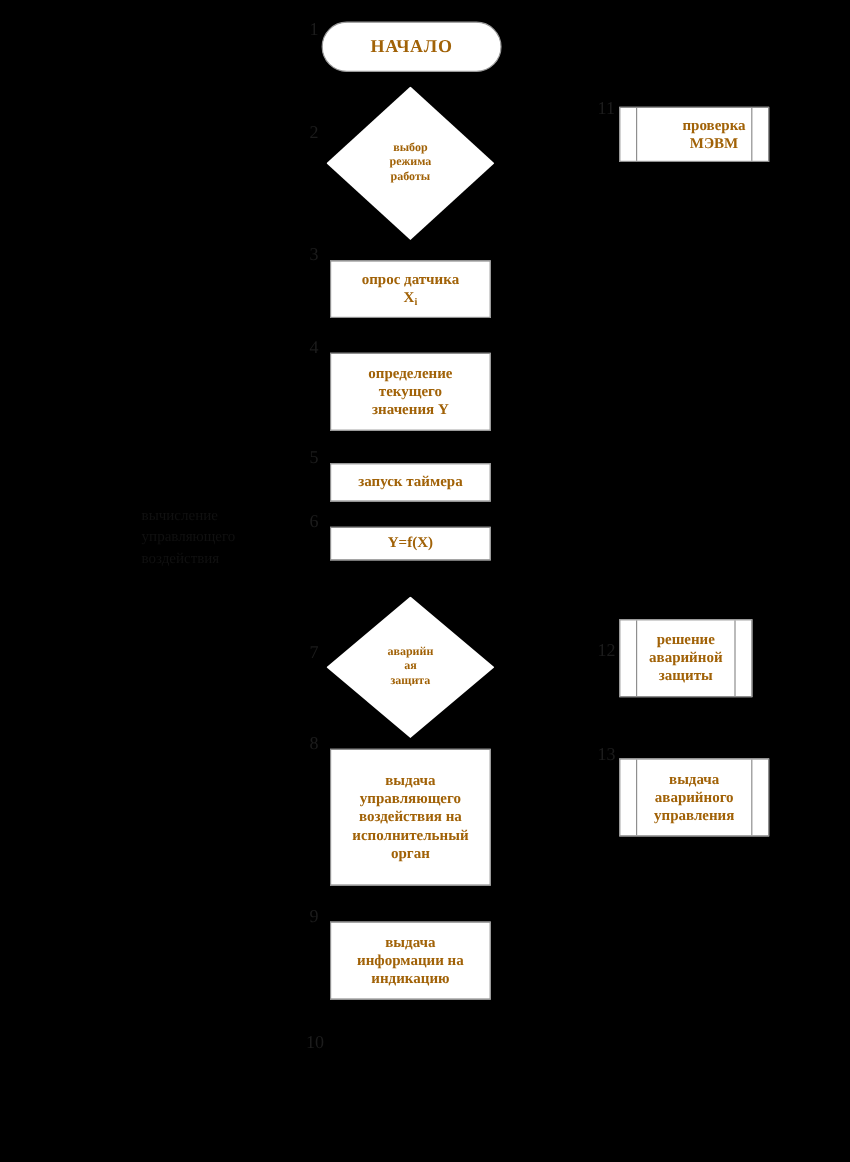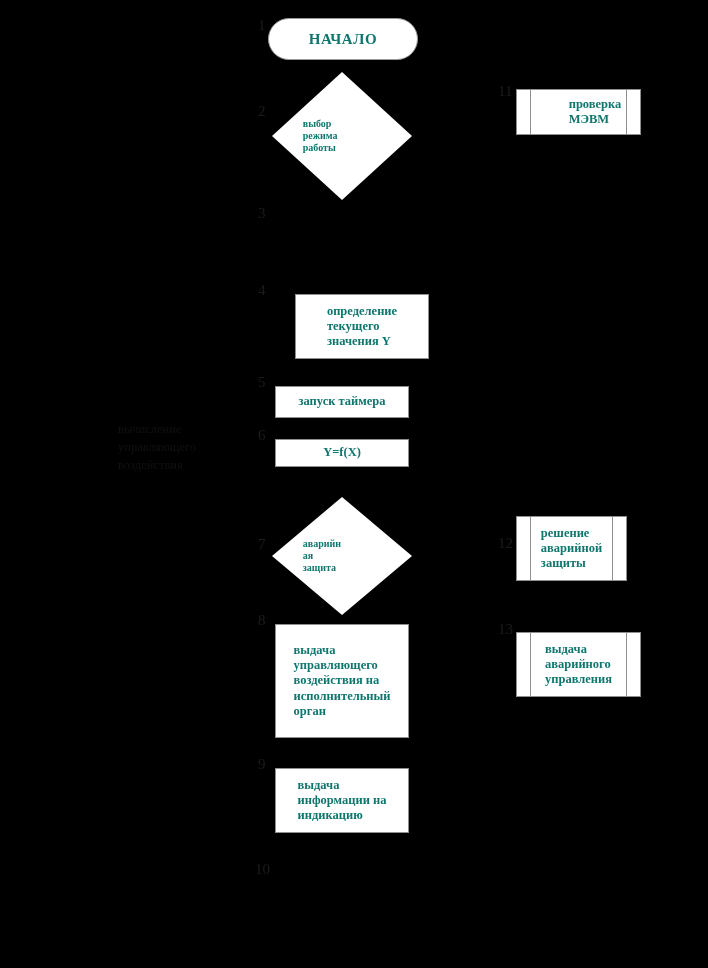--- a/index.html
+++ b/index.html
@@ -13,22 +13,22 @@
     width: 708px;
     height: 968px;
     background: #000000;
     font-family: "Liberation Serif", "DejaVu Serif", serif;
     overflow: hidden;
   }
   
   .shape-text {
     font-family: "Liberation Serif", "DejaVu Serif", serif;
     font-weight: bold;
-    color: #0f766e;
-    text-align: left;
+    color: #a16207;
+    text-align: center;
     line-height: 1.22;
     white-space: pre-line;
   }
 
   
   .terminator {
     position: absolute;
     background: #ffffff;
     border: 1px solid #9a9a9a;
     border-radius: 26px;
@@ -147,21 +147,25 @@
     <div class="conn conn-v" style="left: 578px; top: 581px; height: 51px;"></div>
     <div class="terminator" style="left: 268px; top: 18px; width: 148px; height: 40px;">
       <div class="shape-text">НАЧАЛО</div>
     </div>
     <div class="decision" style="left: 272px; top: 72px; width: 140px; height: 128px;">
       <div class="dia"></div>
       <div class="shape-text">выбор
 режима
 работы</div>
     </div>
-    <div class="process" style="left: 275px; top: 294px; width: 134px; height: 65px; margin-left: 20px;">
+    <div class="process" style="left: 275px; top: 217px; width: 134px; height: 48px;">
+      <div class="shape-text">опрос датчика
+X<span class="sub">i</span></div>
+    </div>
+    <div class="process" style="left: 275px; top: 294px; width: 134px; height: 65px;">
       <div class="shape-text">определение
 текущего
 значения Y</div>
     </div>
     <div class="process" style="left: 275px; top: 386px; width: 134px; height: 32px;">
       <div class="shape-text">запуск таймера</div>
     </div>
     <div class="process" style="left: 275px; top: 439px; width: 134px; height: 28px;">
       <div class="shape-text">Y=f(X)</div>
     </div>

